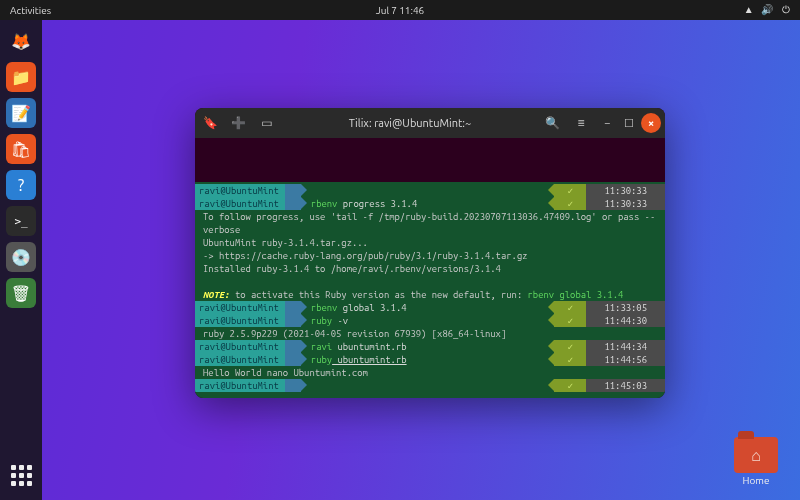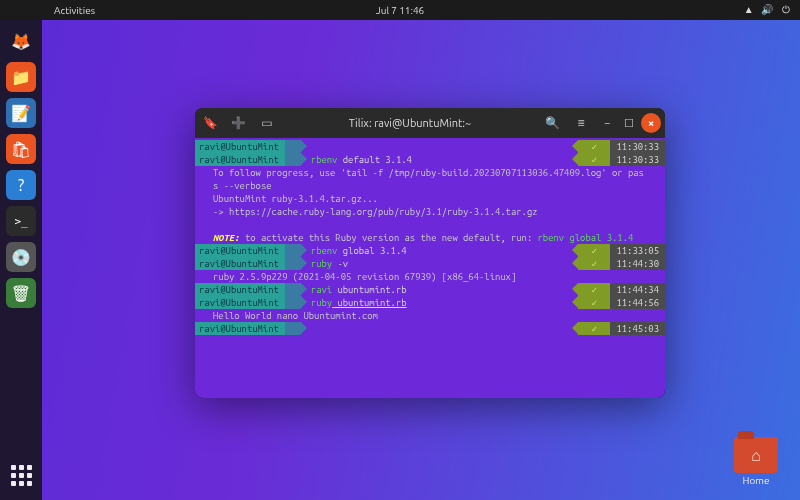--- a/index.html
+++ b/index.html
@@ -5,21 +5,21 @@
   * { box-sizing: border-box; margin: 0; padding: 0; }
   body {
     width: 800px; height: 500px; overflow: hidden;
     font-family: "Ubuntu", "Cantarell", sans-serif;
     background: linear-gradient(100deg, #5a2bd6 0%, #6a2bd6 35%, #3b6de0 100%);
     position: relative; color: #eee;
   }
   
   .topbar {
     height: 20px; background: #1b1b1b; display: flex; align-items: center;
-    font-size: 10px; color: #ddd; position: relative; z-index: 5; padding-left: 44px;
+    font-size: 10px; color: #ddd; position: relative; z-index: 5;
   }
   .topbar .activities { padding: 0 10px; }
   .topbar .clock { position: absolute; left: 50%; transform: translateX(-50%); text-align: right; }
   .topbar .sysarea { margin-left: auto; display: flex; gap: 8px; padding-right: 10px; }
   .topbar .sysarea span { font-size: 10px; }
   
   .dock {
     position: absolute; left: 0; top: 20px; bottom: 0; width: 42px;
     background: rgba(20,20,20,0.85); display: flex; flex-direction: column;
     align-items: center; padding-top: 6px; gap: 6px; z-index: 4;
@@ -57,21 +57,22 @@
     align-items: center; justify-content: center; color: #ccc; font-size: 11px;
   }
   .term-titlebar .twin .close {
     width: 20px; height: 20px; border-radius: 50%; background: #e95420;
     display: flex; align-items: center; justify-content: center; color: #fff;
     font-size: 11px; font-weight: bold;
   }
   .termbody {
     flex: 1; padding: 2px 0 0 0; font-family: "Ubuntu Mono","DejaVu Sans Mono",monospace;
     font-size: 9.5px; line-height: 13px; color: #d8d8d8; overflow: hidden;
-    background: #6d28d9;
+    background: #14532d;
+    margin-top: 44px;
   }
   .pl { display: flex; align-items: stretch; height: 13px; }
   .pl .seg-user {
     background: #2aa198; color: #073642; padding: 0 6px 0 4px; position: relative;
   }
   .pl .seg-user::after {
     content: ""; position: absolute; right: -6px; top: 0; border-top: 6.5px solid transparent;
     border-bottom: 6.5px solid transparent; border-left: 6px solid #2aa198;
   }
   .pl .seg-path {
@@ -89,23 +90,23 @@
     margin-left: auto; display: flex; align-items: stretch;
   }
   .pl .rseg .ok {
     background: #809c27; color: #c8e26a; width: 32px; position: relative; text-align: center;
   }
   .pl .rseg .ok::before {
     content: ""; position: absolute; left: -6px; top: 0; border-top: 6.5px solid transparent;
     border-bottom: 6.5px solid transparent; border-right: 6px solid #809c27;
   }
   .pl .rseg .time {
-    background: #4b4b4b; color: #ddd; padding: 0 6px; position: relative;
-  }
-  .out { padding: 0 18px; white-space: pre-wrap; word-break: break-all; color: #c9c9c9; }
+    background: #4b4b4b; color: #ddd; padding: 0 18px; position: relative;
+  }
+  .out { padding: 0 8px; white-space: pre-wrap; word-break: break-all; color: #c9c9c9; }
   .out .note { color: #ffff55; font-weight: bold; font-style: italic; }
   .out .cmdref { color: #5fd75f; }
   
   .homefolder {
     position: absolute; right: 16px; bottom: 14px; width: 56px; text-align: center;
     font-size: 10px; color: #eee; z-index: 2;
   }
   .homefolder .ficon {
     width: 44px; height: 36px; margin: 0 auto 2px; background: #d44a2e;
     border-radius: 4px; position: relative;
@@ -174,29 +175,30 @@
         <span class="seg-path"></span>
         <span class="cmd"></span>
         <span class="rseg">
           <span class="ok">✓</span>
           <span class="time">11:30:33</span>
         </span>
       </div>
       <div class="pl">
         <span class="seg-user">ravi@UbuntuMint</span>
         <span class="seg-path"></span>
-        <span class="cmd"><span class="bin">rbenv</span><span class="arg"> default 3.1.4</span></span>
+        <span class="cmd"><span class="bin">rbenv</span><span class="arg"> progress 3.1.4</span></span>
         <span class="rseg">
           <span class="ok">✓</span>
           <span class="time">11:30:33</span>
         </span>
       </div>
       <div class="out">To follow progress, use 'tail -f /tmp/ruby-build.20230707113036.47409.log' or pass --verbose</div>
       <div class="out">UbuntuMint ruby-3.1.4.tar.gz...</div>
       <div class="out">-&gt; https://cache.ruby-lang.org/pub/ruby/3.1/ruby-3.1.4.tar.gz</div>
+      <div class="out">Installed ruby-3.1.4 to /home/ravi/.rbenv/versions/3.1.4</div>
       <div class="out">&nbsp;</div>
       <div class="out"><span class="note">NOTE:</span><span> to activate this Ruby version as the new default, run: </span><span class="cmdref">rbenv global 3.1.4</span></div>
       <div class="pl">
         <span class="seg-user">ravi@UbuntuMint</span>
         <span class="seg-path"></span>
         <span class="cmd"><span class="bin">rbenv</span><span class="arg"> global 3.1.4</span></span>
         <span class="rseg">
           <span class="ok">✓</span>
           <span class="time">11:33:05</span>
         </span>

